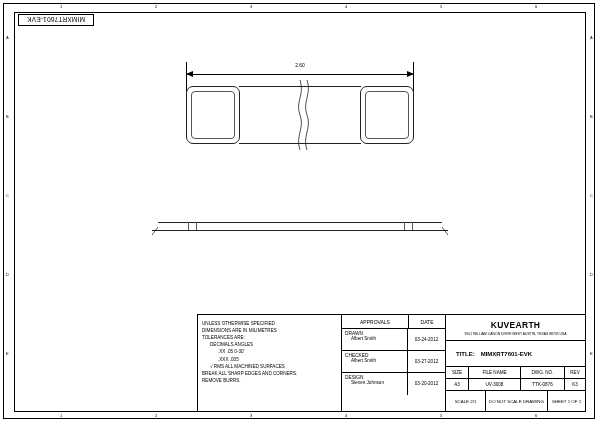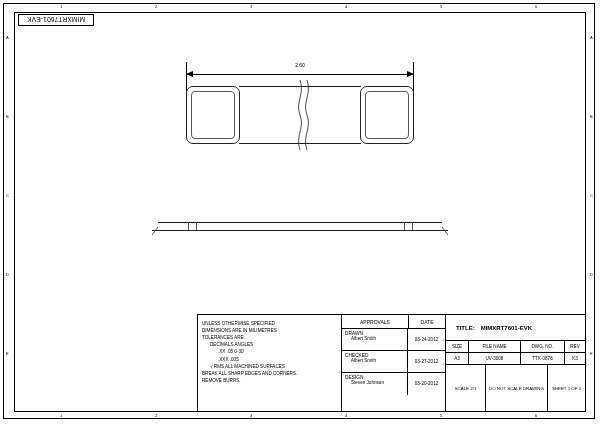--- a/index.html
+++ b/index.html
@@ -449,20 +449,24 @@
       <div class="appr-row">
         <div class="c1">
           <div class="role">DESIGN</div>
           <div class="person">Steven Johnson</div>
         </div>
         <div class="c2">03-20-2012</div>
       </div>
     </div>
 
     <div class="rightcol">
+      <div class="company">
+        <div class="company-name">KUVEARTH</div>
+        <div class="company-addr">9501 WILLIAM CANON DRIVE WEST AUSTIN, TEXAS 88735 USA</div>
+      </div>
 
       <div class="title-row">
         <span class="tlabel">TITLE:</span>
         <span>MIMXRT7601-EVK</span>
       </div>
 
       <div class="meta-head">
         <div class="m-size">SIZE</div>
         <div class="m-file">FILE NAME</div>
         <div class="m-dwg">DWG. NO.</div>

